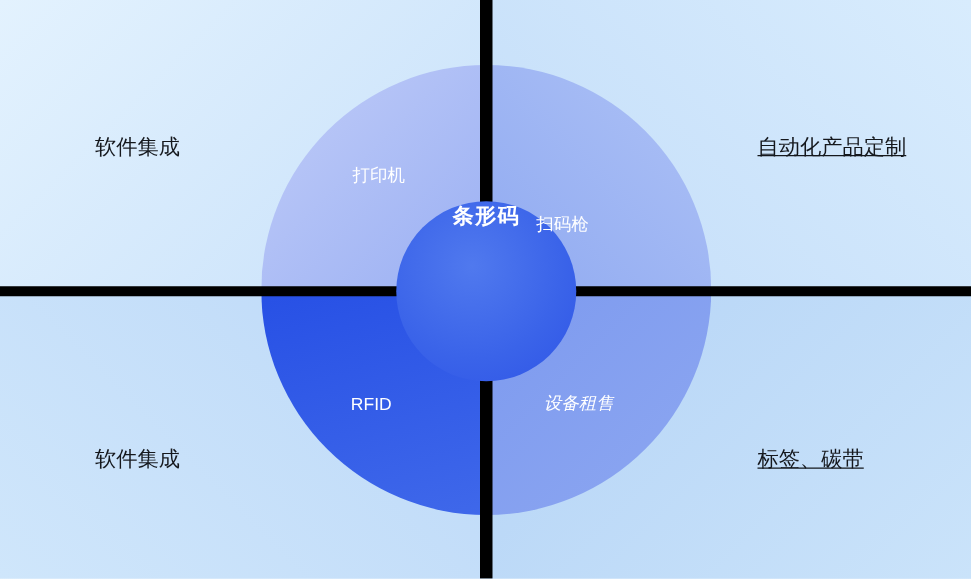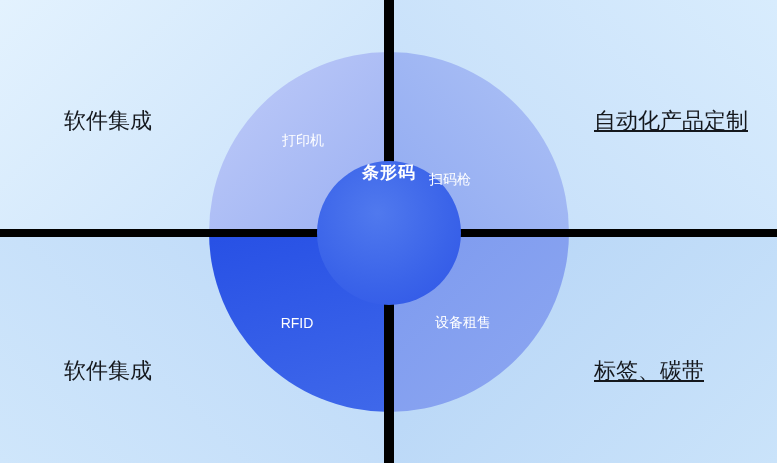--- a/index.html
+++ b/index.html
@@ -75,29 +75,30 @@
     position: absolute;
     z-index: 4;
     color: #ffffff;
     font-size: 14px;
     white-space: nowrap;
     transform: translate(-50%, -50%);
   }
   .rl-tl { left: 303px; top: 141px; }
   .rl-tr { left: 450px; top: 140px; margin-top: 40px; }
   .rl-bl { left: 297px; top: 323px; }
-  .rl-br { left: 463px; top: 323px; }
+  .rl-br { left: 463px; top: 323px; font-style: italic; }
 
   
   .corner-label {
     position: absolute;
     z-index: 4;
     color: #15181d;
-    font-size: 22px;
+    font-size: 17px;
     white-space: nowrap;
+    margin-left: 12px;
   }
   .cl-tl { left: 64px; top: 106px; }
   .cl-tr { left: 594px; top: 106px; text-decoration: underline; }
   .cl-bl { left: 64px; top: 356px; }
   .cl-br { left: 594px; top: 356px; text-decoration: underline; }
 </style>
 </head>
 <body>
 
 <div class="stage">

